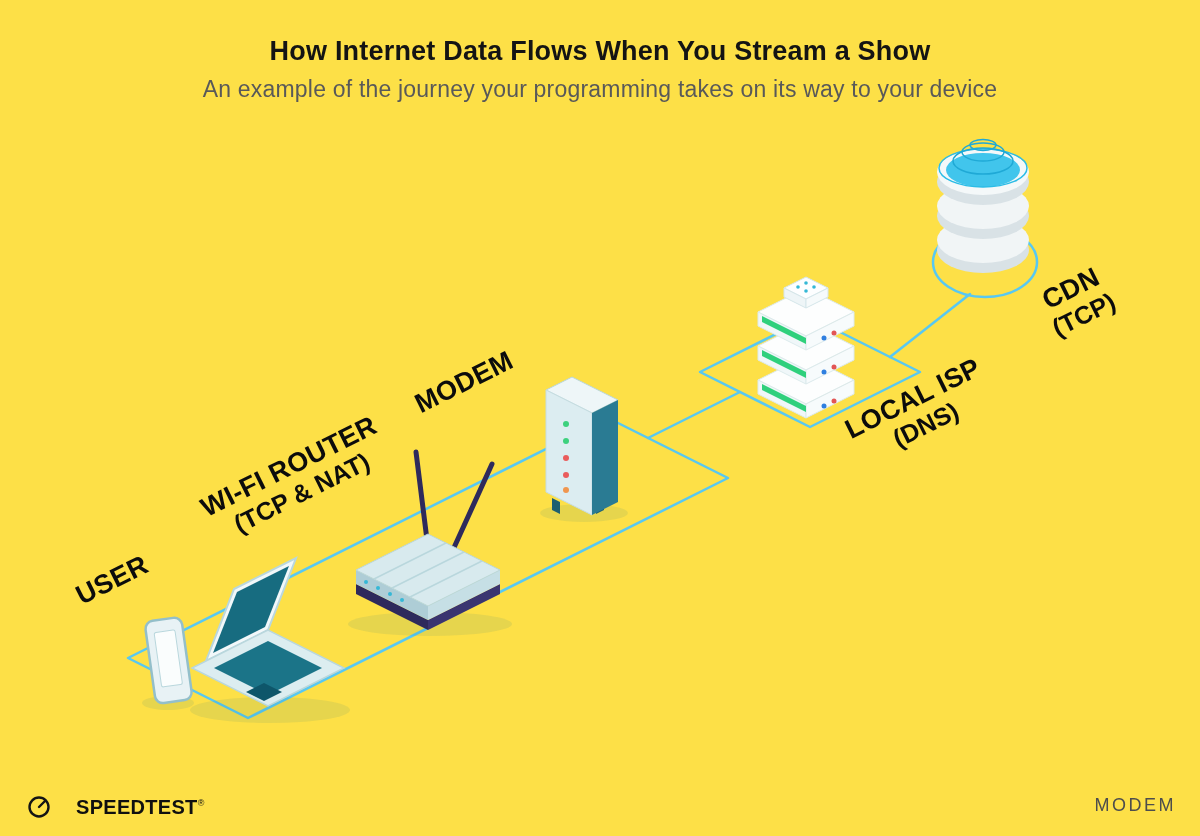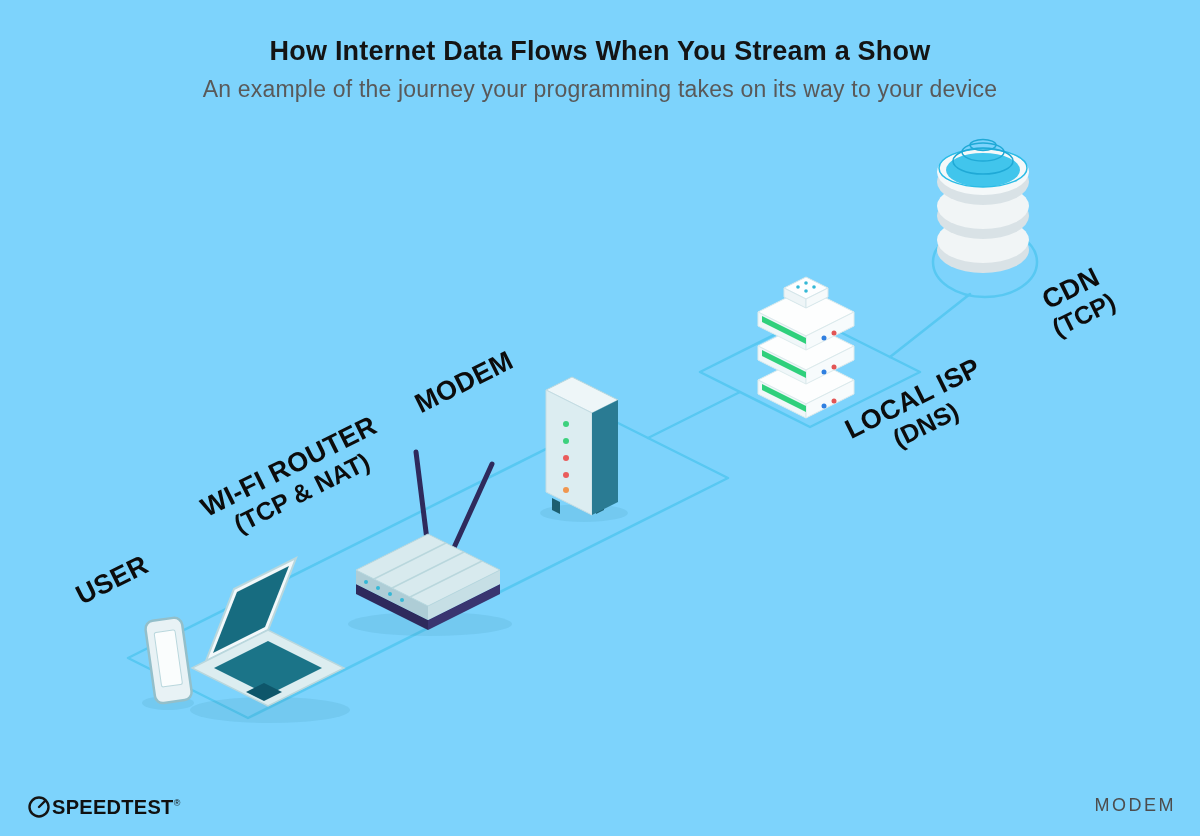--- a/index.html
+++ b/index.html
@@ -1,38 +1,38 @@
 <!DOCTYPE html>
 <html><head>
 <meta charset="utf-8">
 <style>
   html,body { margin:0; padding:0; background:#ffffff; }
   .page {
     position:relative; width:1200px; height:836px; overflow:hidden;
-    background:#7dd3fc; font-family:"Liberation Sans", sans-serif;
+    background:#fde047; font-family:"Liberation Sans", sans-serif;
   }
   .header { position:absolute; top:36px; left:0; width:100%; text-align:center; z-index:3; }
   .title { margin:0; font-size:27px; font-weight:700; color:#141414; letter-spacing:0.2px; }
   .subtitle { margin:9px 0 0; font-size:23px; font-weight:400; color:#595959; letter-spacing:0.2px;text-align:center; }
 
   svg.scene { position:absolute; left:0; top:0; z-index:1; }
 
   .node-label {
     position:absolute; z-index:2; text-align:center; white-space:nowrap;
     color:#0c0c0c; font-weight:700;
     transform:translate(-50%,-50%) rotate(-26.5deg);
     line-height:1.04;
   }
   .nl-main { display:block; font-size:27px; letter-spacing:0.4px; }
   .nl-sub  { display:block; font-size:25px; margin-top:2px; }
   .nl-sub:empty { display:none; }
 
   .footer-left {
     position:absolute; left:26px; bottom:16px; z-index:3;
-    display:flex; align-items:center; gap:0;
+    display:flex; align-items:center; gap:24px;
   }
   .brand { font-size:20px; font-weight:700; color:#101010; letter-spacing:0.3px; }
   .brand sup { font-size:9px; font-weight:400; vertical-align:super; }
   .footer-right {
     position:absolute; right:24px; bottom:20px; z-index:3;
     font-size:18px; font-weight:500; color:#4d4d4d; letter-spacing:2.5px;
   }
 </style>
 </head>
 <body>

